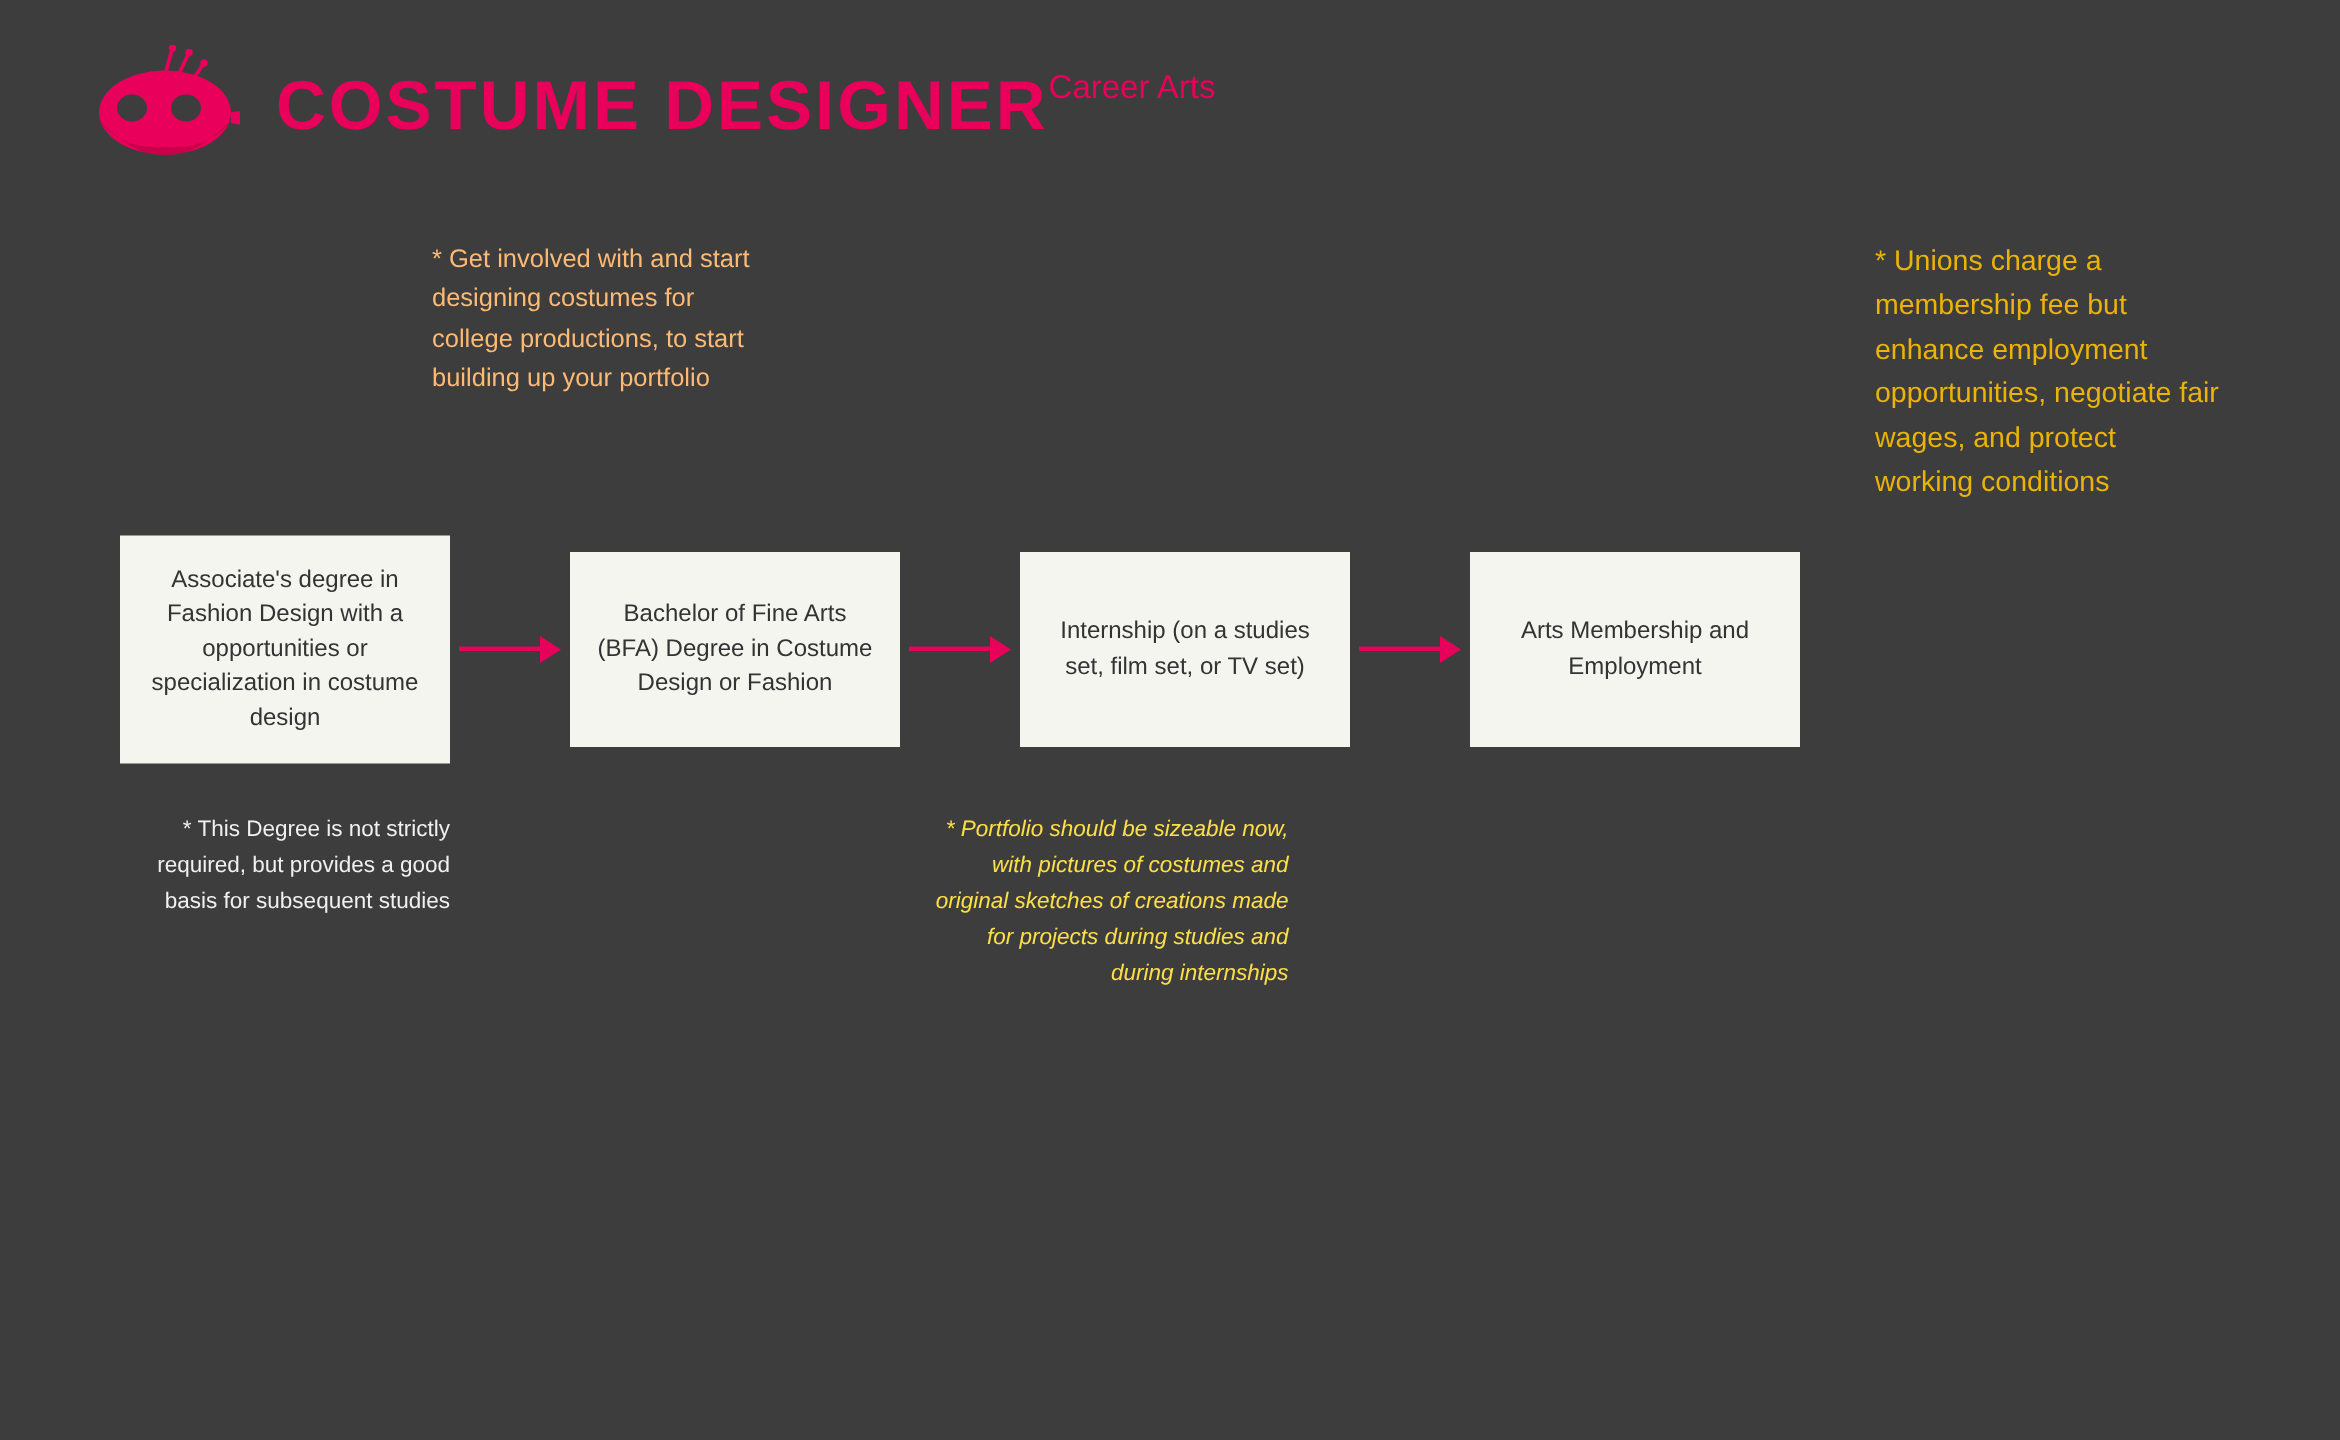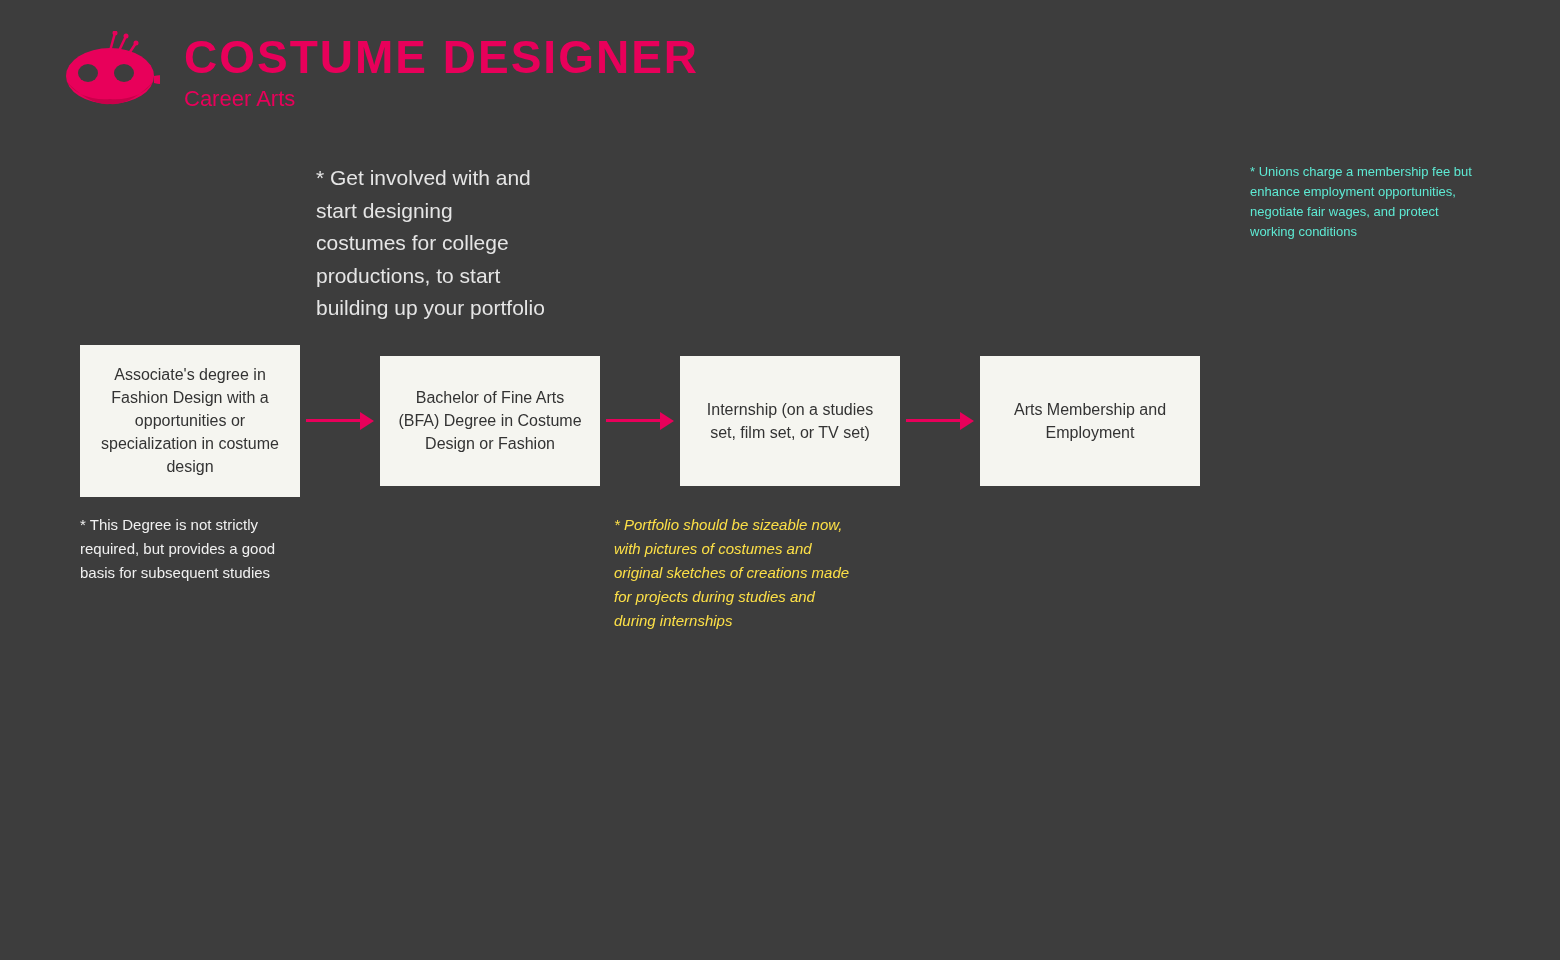--- a/index.html
+++ b/index.html
@@ -23,21 +23,21 @@
     }
 
     .mask-icon {
       width: 100px;
       height: 80px;
       flex-shrink: 0;
     }
 
     .header-text {
       display: flex;
-      flex-direction: column;
+      flex-direction: row;
     }
 
     .header-title {
       font-size: 46px;
       font-weight: 900;
       color: #e8005a;
       letter-spacing: 2px;
       text-transform: uppercase;
     }
 
@@ -62,32 +62,32 @@
       margin-bottom: 20px;
     }
 
     .note-left-spacer {
       width: 200px;
       flex-shrink: 0;
     }
 
     .note-bfa {
       width: 230px;
-      font-size: 21px;
+      font-size: 17px;
       line-height: 1.55;
-      color: #e5e5e5;
-      margin-left: 36px;
+      color: #fdba74;
+      margin-left: 8px;
       flex-shrink: 0;
     }
 
     .note-union {
       width: 230px;
-      font-size: 13px;
+      font-size: 19px;
       line-height: 1.55;
-      color: #5eead4;
+      color: #eab308;
       margin-left: 20px;
       flex-shrink: 0;
     }
 
     .career-box {
       background-color: #f5f5f0;
       color: #333;
       border: none;
       width: 220px;
       min-height: 130px;
@@ -244,21 +244,21 @@
         <div class="arrow-shaft"></div>
         <div class="arrow-head"></div>
       </div>
     </div>
 
     <div class="career-box">
       <span>Arts Membership and Employment</span>
     </div>
   </div>
 
-  <div class="bottom-notes" style="margin-top: 16px;">
+  <div class="bottom-notes" style="margin-top: 32px; text-align: right;">
     <div class="note-associates">* This Degree is not strictly required, but provides a good basis for subsequent studies</div>
 
     <div class="note-bfa-bottom-spacer"></div>
 
     <div class="note-portfolio">* Portfolio should be sizeable now, with pictures of costumes and original sketches of creations made for projects during studies and during internships</div>
 
     <div class="note-union-bottom-spacer"></div>
   </div>
 
 </div>

